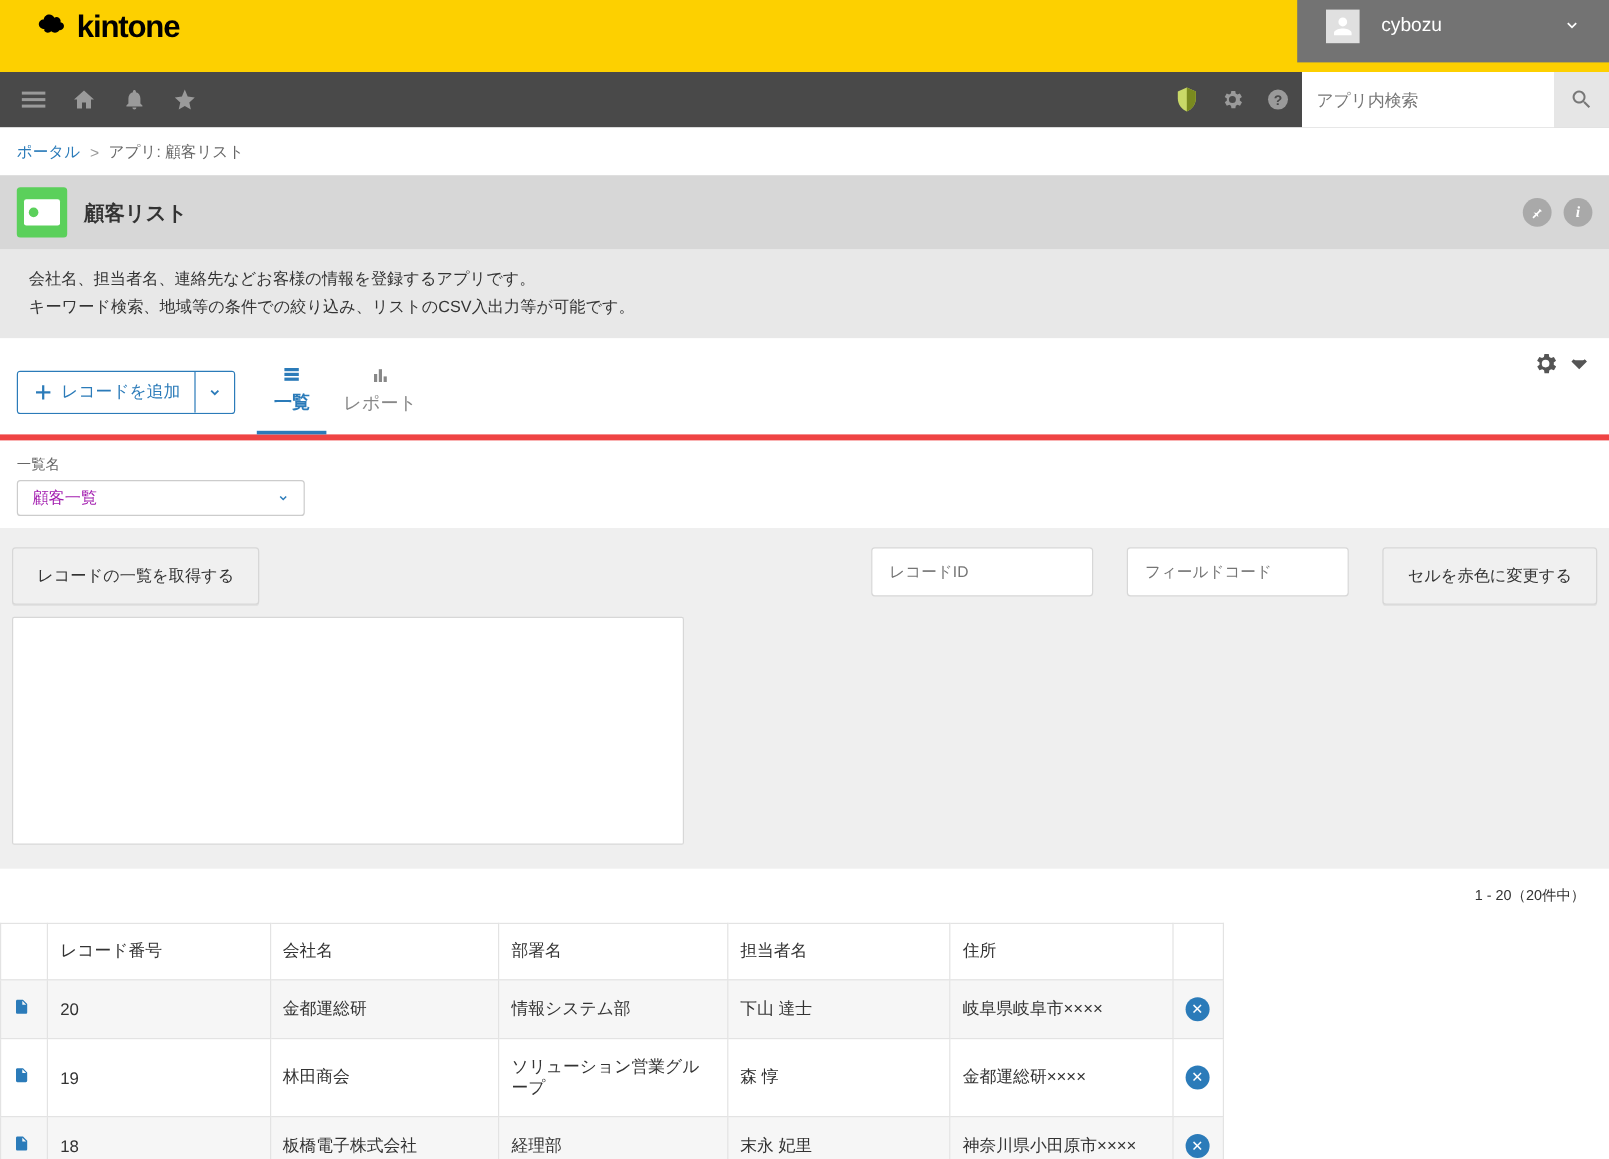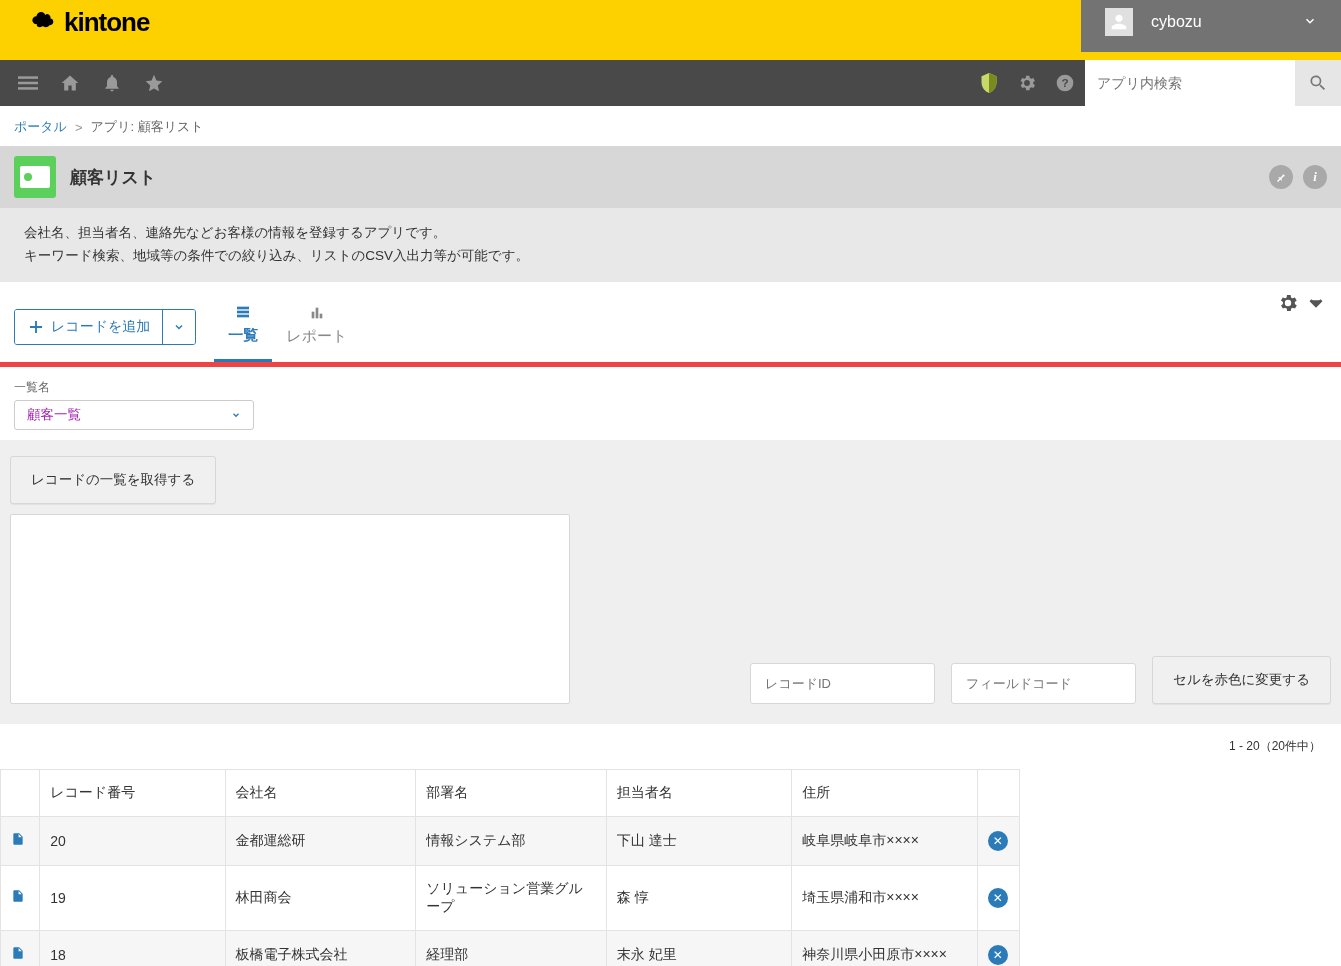--- a/index.html
+++ b/index.html
@@ -46,21 +46,21 @@
 .tab.active { color:#2b7bb9; border-bottom:3px solid #2b7bb9; font-weight:600; }
 .tab svg { width:16px; height:16px; fill:currentColor; }
 .tool-right { position:absolute; right:14px; top:10px; display:flex; align-items:center; gap:6px; cursor:pointer; }
 .tool-right svg { width:22px; height:22px; fill:#555; }
 .list-select-area { padding:12px 14px 10px; }
 .list-select-label { font-size:12px; color:#666; margin-bottom:4px; }
 .list-select { border:1px solid #ccc; border-radius:3px; width:240px; height:30px; display:flex; align-items:center; justify-content:space-between; padding:0 12px; cursor:pointer; }
 .list-select span { color:#a21caf; font-size:13.5px; }
 .list-select svg { width:10px; height:10px; stroke:#2b7bb9; }
 .custom-area { background:#efefef; padding:16px 10px 20px; }
-.custom-row { display:flex; gap:16px; align-items:flex-end; }
+.custom-row { display:flex; gap:28px; align-items:flex-start; }
 .cust-btn { background:#f0f0f0; border:1px solid #d7d7d7; border-radius:3px; padding:14px 20px; font-size:13.5px; color:#333; cursor:pointer; box-shadow:0 1px 0 rgba(0,0,0,.05); }
 .cust-input { background:#fff; border:1px solid #d7d7d7; border-radius:3px; padding:12px 14px; width:185px; font-size:13px; color:#888; }
 .output-box { background:#fff; border:1px solid #d7d7d7; border-radius:2px; width:560px; height:190px; margin-top:10px; }
 .pager { text-align:right; padding:14px 20px; font-size:12px; color:#333; background:#fff; }
 .data-table { width:1020px; border-collapse:collapse; font-size:14px; }
 .data-table th, .data-table td { border:1px solid #e3e3e3; padding:14px 10px; text-align:left; }
 .data-table th { background:#fff; font-weight:400; color:#333; }
 .data-table tbody tr:nth-child(odd) { background:#f6f6f6; }
 .row-icon { width:38px; text-align:center; }
 .row-icon svg { width:14px; height:16px; fill:#2b7bb9; }
@@ -263,21 +263,21 @@
         <td class="del-cell"><button class="del-btn">✕</button></td>
       </tr>
       <tr>
         <td class="row-icon"><svg viewBox="0 0 24 24">
             <path d="M14 2H6c-1.1 0-2 .9-2 2v16c0 1.1.9 2 2 2h12c1.1 0 2-.9 2-2V8l-6-6zm-1 6V3.5L18.5 9H13z"></path>
           </svg></td>
         <td>19</td>
         <td>林田商会</td>
         <td>ソリューション営業グループ</td>
         <td>森 惇</td>
-        <td>埼玉県浦和市××××</td>
+        <td>金都運総研××××</td>
         <td class="del-cell"><button class="del-btn">✕</button></td>
       </tr>
       <tr>
         <td class="row-icon"><svg viewBox="0 0 24 24">
             <path d="M14 2H6c-1.1 0-2 .9-2 2v16c0 1.1.9 2 2 2h12c1.1 0 2-.9 2-2V8l-6-6zm-1 6V3.5L18.5 9H13z"></path>
           </svg></td>
         <td>18</td>
         <td>板橋電子株式会社</td>
         <td>経理部</td>
         <td>末永 妃里</td>

